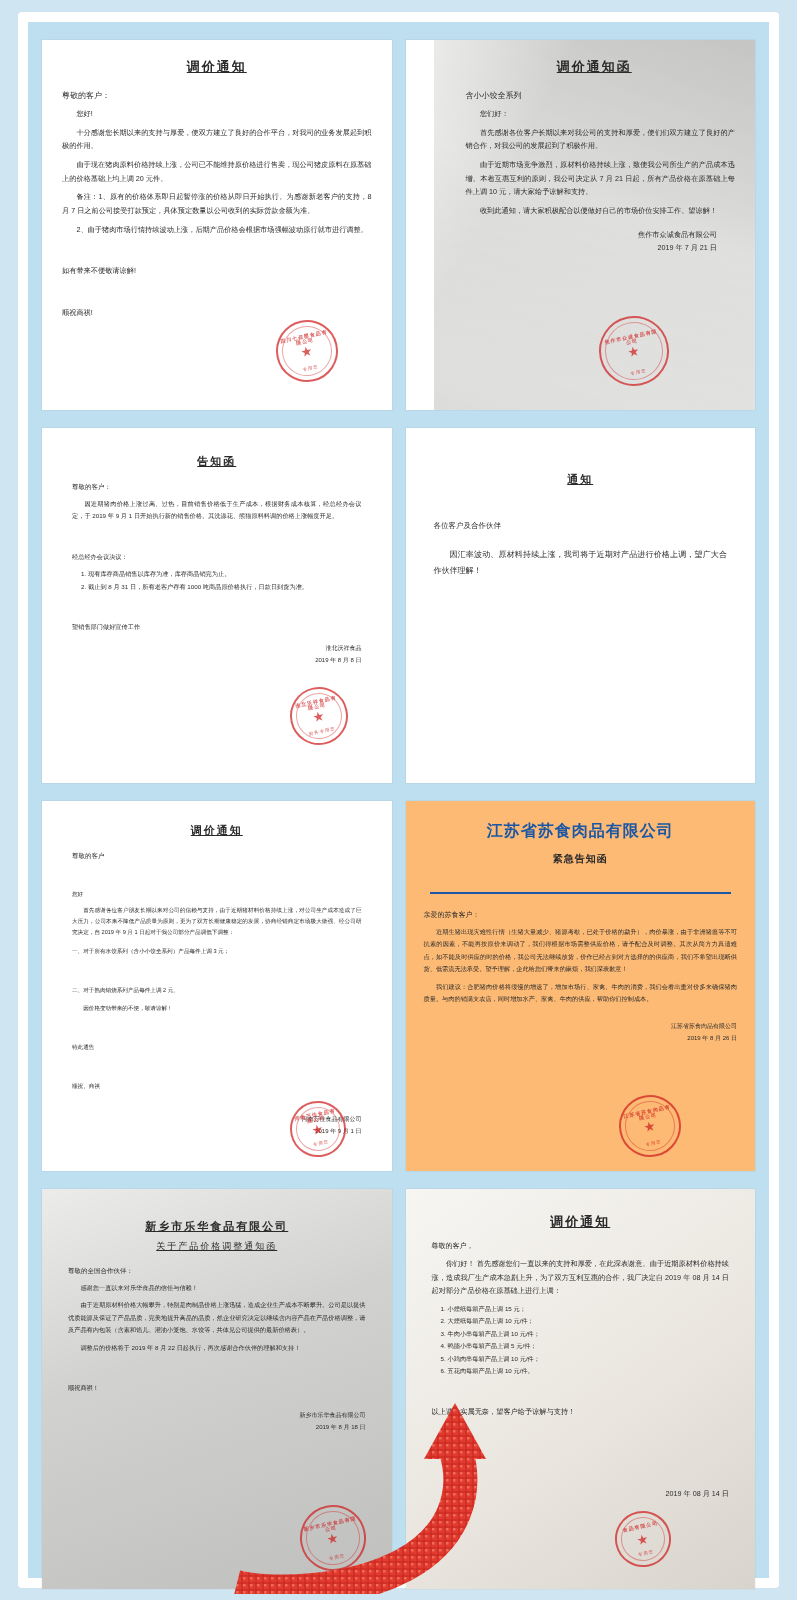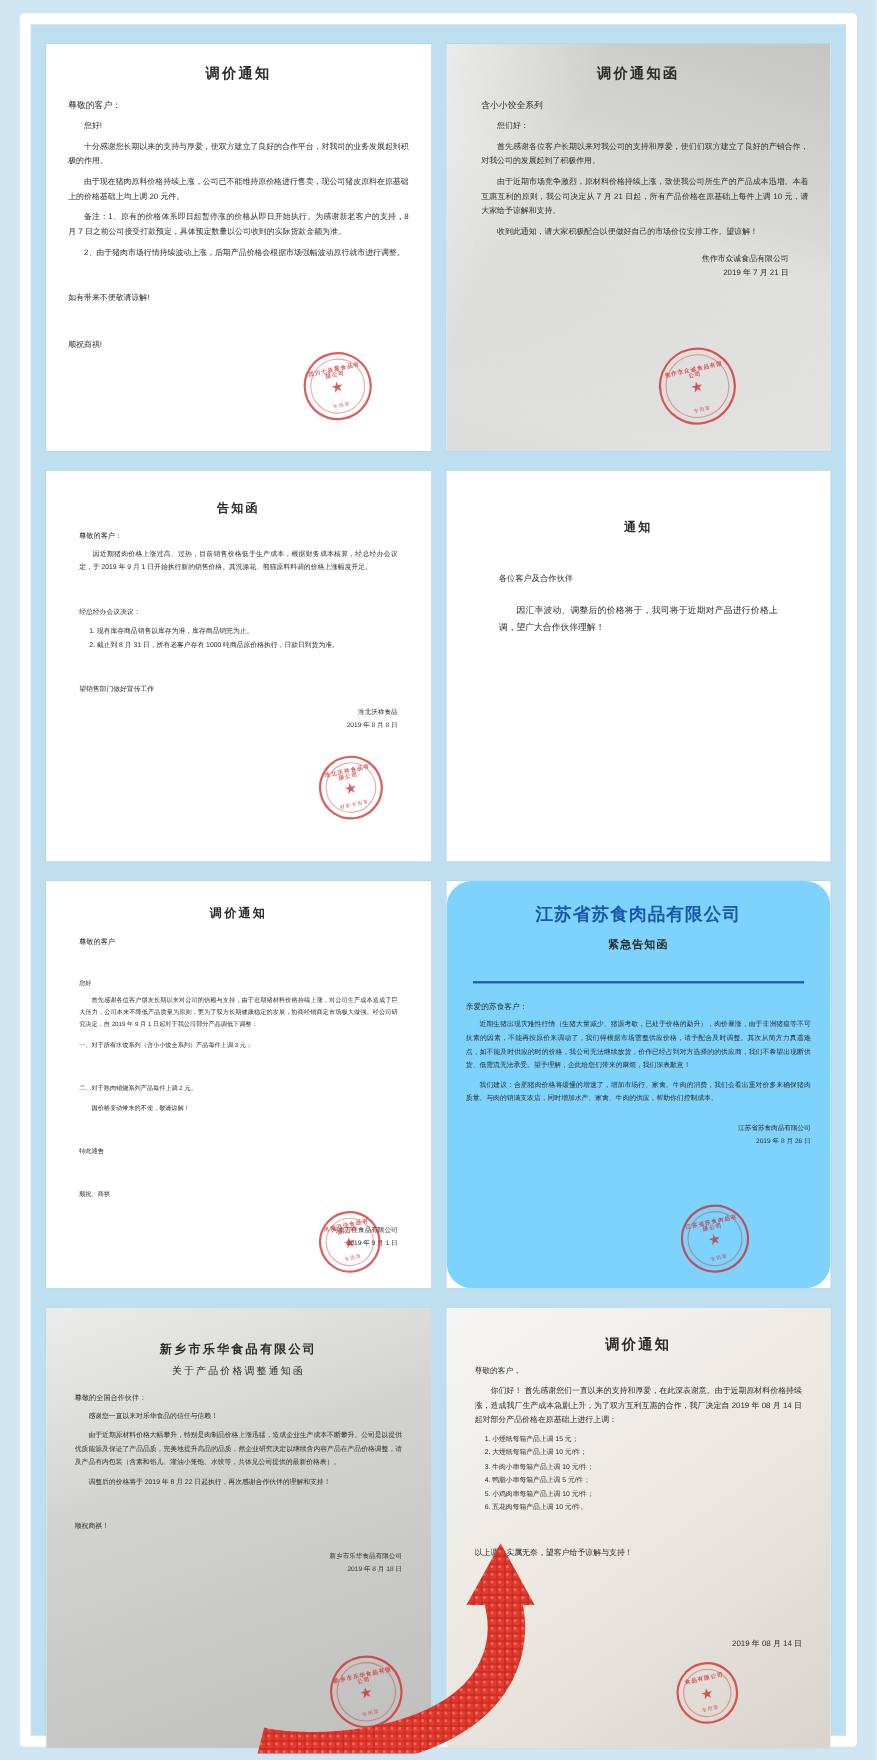--- a/index.html
+++ b/index.html
@@ -45,36 +45,38 @@
     padding: 18px 20px;
     color: #2b2b2b;
     overflow: hidden;
   }
   .doc.scan {
     background: #d8d8d6;
     background-image:
       linear-gradient(118deg, rgba(255,255,255,0.55) 0%, rgba(255,255,255,0) 28%),
       linear-gradient(200deg, rgba(0,0,0,0.06) 0%, rgba(255,255,255,0.25) 45%, rgba(0,0,0,0.05) 100%),
       linear-gradient(12deg, rgba(255,255,255,0.4) 10%, rgba(0,0,0,0.03) 60%);
+    margin-left: 28px;
   }
   .doc.photo {
     background: #cfcfcd;
     background-image:
       linear-gradient(160deg, rgba(255,255,255,0.6) 0%, rgba(255,255,255,0.05) 40%, rgba(0,0,0,0.08) 100%);
   }
   .doc.warm {
     background: #e8e4dc;
     background-image:
       linear-gradient(145deg, rgba(255,255,255,0.65) 0%, rgba(255,255,255,0.1) 55%, rgba(0,0,0,0.07) 100%);
   }
   .title {
     text-align: center;
     font-weight: bold;
     letter-spacing: 2px;
     margin-bottom: 14px;
+    text-decoration: underline;
   }
   .title.t1 { font-size: 13px; }
   .title.t2 { font-size: 11px; }
   .title.t3 { font-size: 9px; }
   .salut { font-size: 8px; margin-bottom: 6px; }
   .para {
     font-size: 7.2px;
     line-height: 1.9;
     text-align: justify;
     text-indent: 2em;
@@ -147,21 +149,21 @@
     background: #1b57a5;
     margin: 26px 6px 0 6px;
   }
   .subtitle {
     text-align: center;
     font-size: 10px;
     font-weight: bold;
     margin: 10px 0 0 0;
     letter-spacing: 1px;
   }
-  .doc.blue { background: #7dd3fc; border-radius: 23px; }
+  .doc.blue { background: #fdba74; }
   .arrow-wrap {
     position: absolute;
     left: 228px;
     bottom: 6px;
     width: 290px;
     height: 235px;
     pointer-events: none;
   }
   .arrow-wrap svg { width: 100%; height: 100%; }
 </style>
@@ -232,24 +234,24 @@
         <div class="stamp" style="width:58px;height:58px;right:44px;bottom:38px;">
           <div class="ring"></div>
           <div class="star">★</div>
           <div class="txt">淮北沃祥食品有限公司</div>
           <div class="sub">财务专用章</div>
         </div>
       </div>
     </div>
 
     <div class="card">
-      <div class="doc" style="padding:44px 48px">
+      <div class="doc" style="padding:44px 28px">
         <div class="title t2" style="margin-bottom:34px">通知</div>
         <div class="salut" style="font-size:7.5px;margin-bottom:16px">各位客户及合作伙伴</div>
-        <p class="para big">因汇率波动、调整后的价格将于，我司将于近期对产品进行价格上调，望广大合作伙伴理解！</p>
+        <p class="para big">因汇率波动、原材料持续上涨，我司将于近期对产品进行价格上调，望广大合作伙伴理解！</p>
       </div>
     </div>
 
     <div class="card">
       <div class="doc" style="padding:22px 30px">
         <div class="title t2">调价通知</div>
         <div class="salut" style="font-size:6.5px">尊敬的客户</div>
         <p class="para xs noind">您好</p>
         <p class="para xs">首先感谢各位客户朋友长期以来对公司的信赖与支持，由于近期猪材料价格持续上涨，对公司生产成本造成了巨大压力，公司本来不降低产品质量为原则，更为了双方长期健康稳定的发展，协商经销商定市场极大做强。经公司研究决定，自 2019 年 9 月 1 日起对于我公司部分产品调低下调整：</p>
         <p class="para xs noind" style="margin-top:8px">一、对于所有水饺系列（含小小饺全系列）产品每件上调 3 元；</p>

